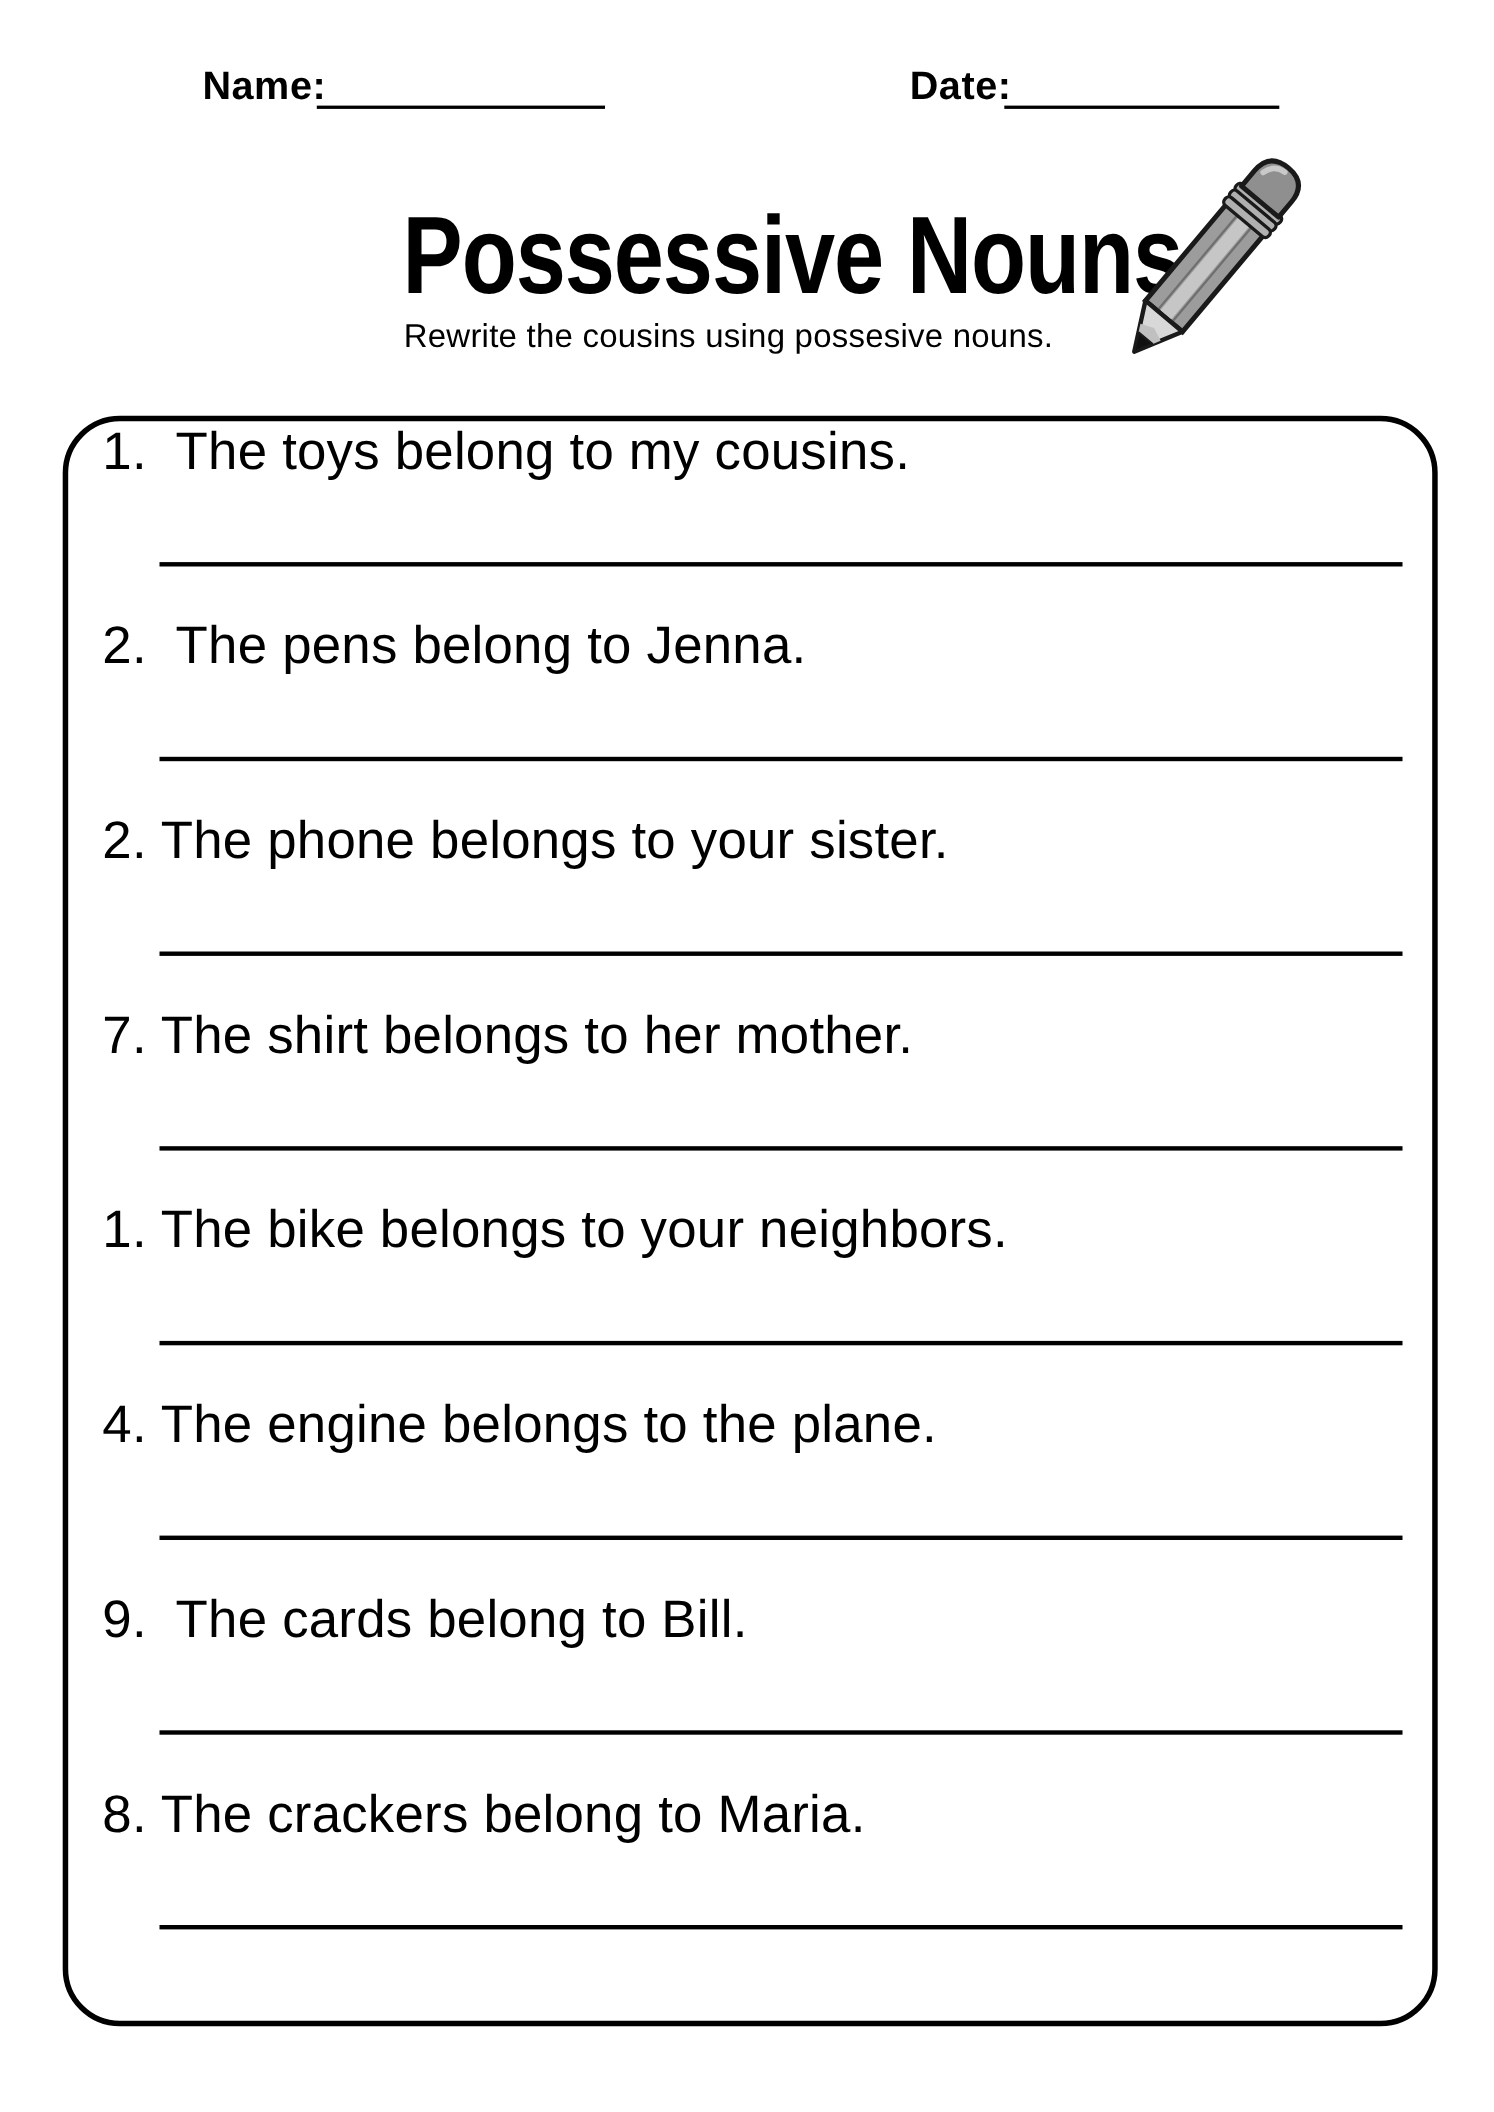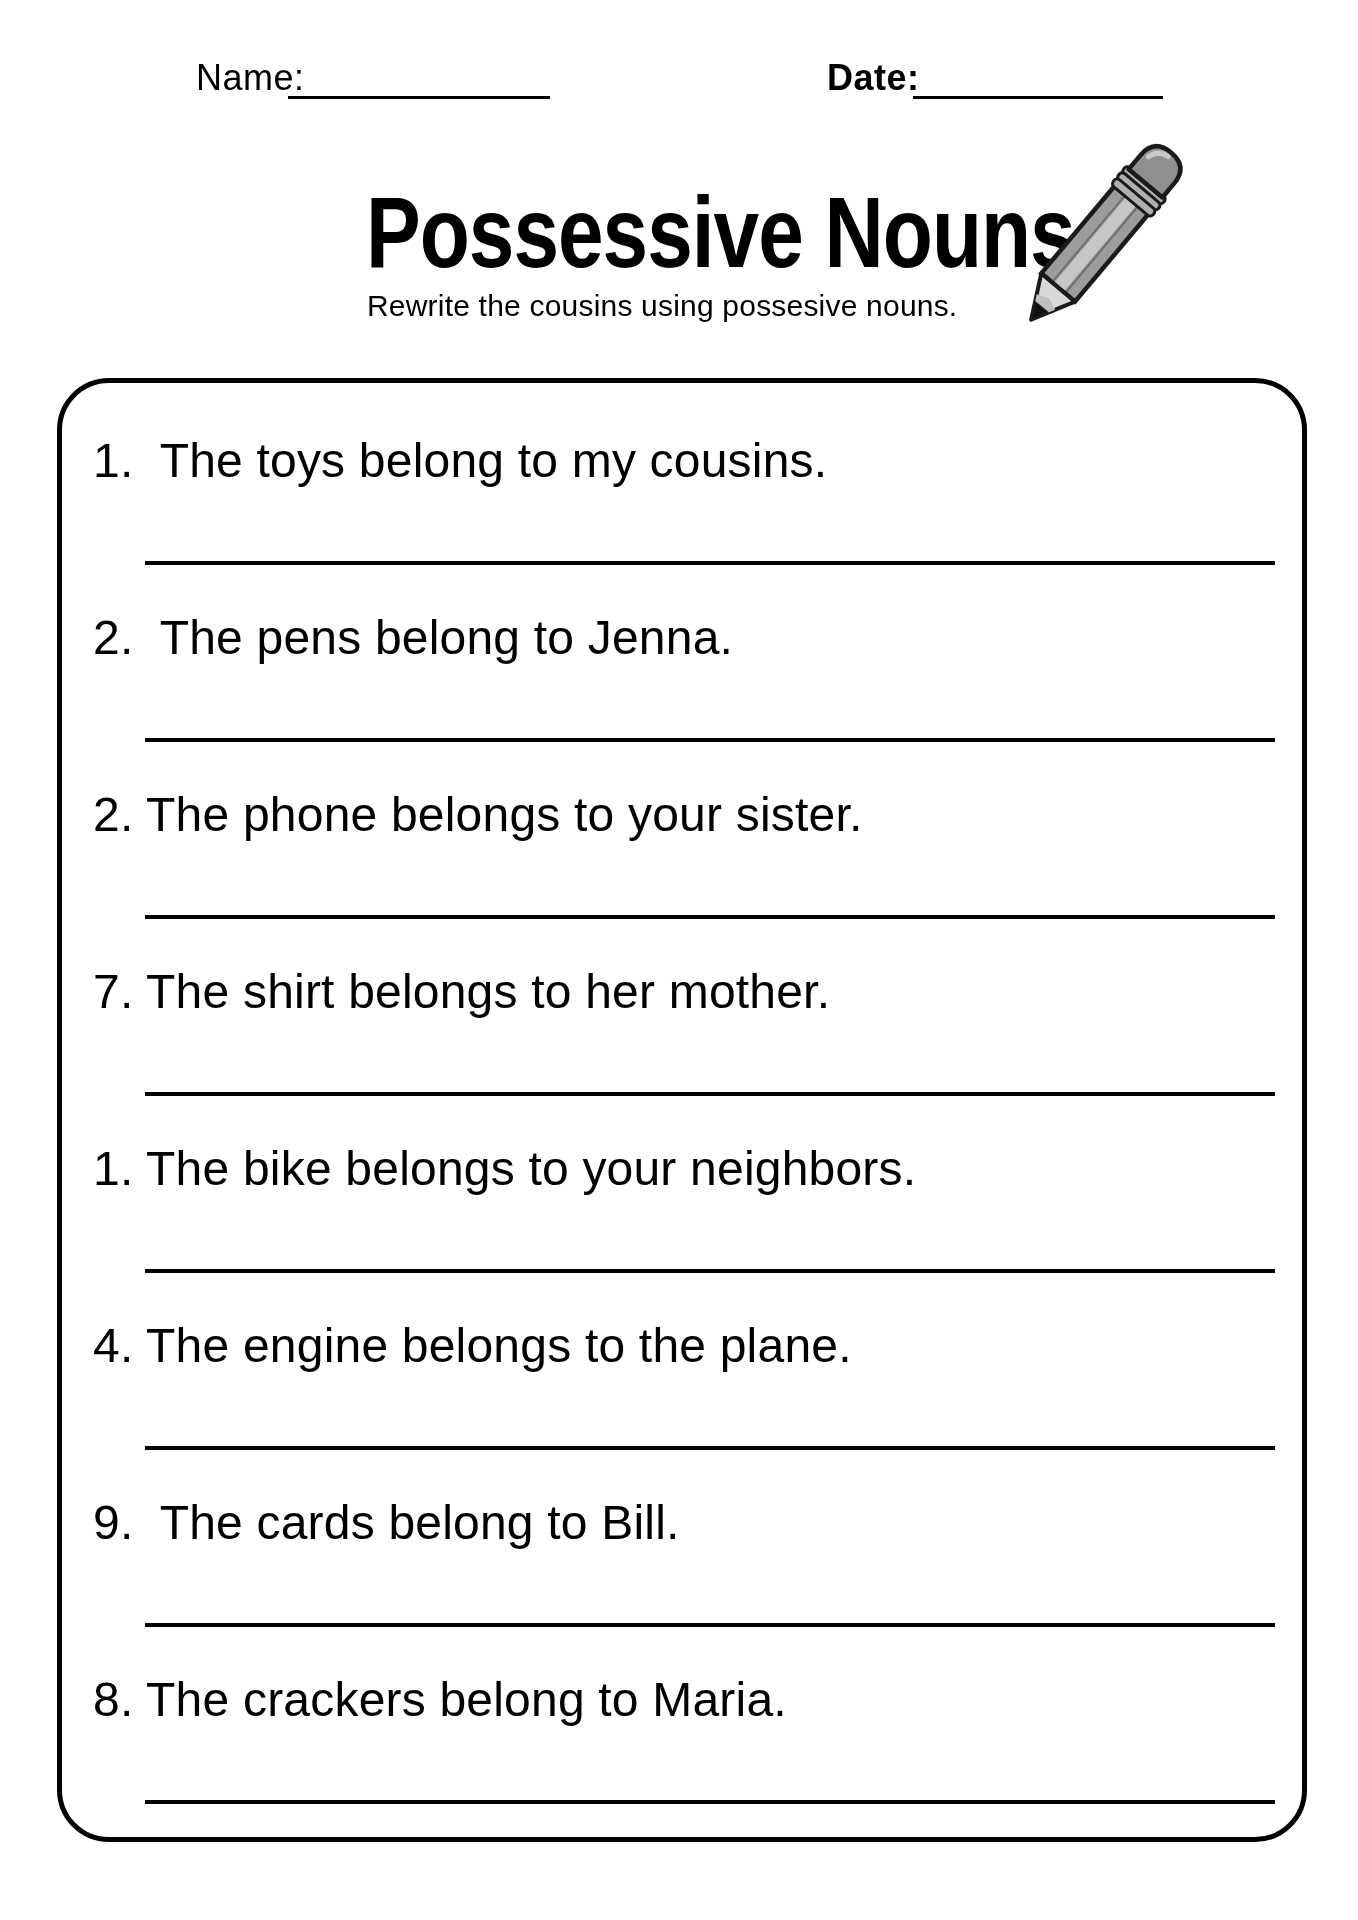--- a/index.html
+++ b/index.html
@@ -18,21 +18,21 @@
   }
 
   
   .hdr-label {
     position: absolute;
     top: 57px;
     font-size: 36px;
     letter-spacing: 0.5px;
     white-space: pre;
   }
-  .name-label { left: 196px; }
+  .name-label { left: 184px; font-weight: bold; }
   .date-label { left: 827px; font-weight: bold; }
   .blank {
     position: absolute;
     top: 60px;
     height: 36px;
     border-bottom: 3px solid #000000;
   }
   .name-blank { left: 288px; width: 262px; }
   .date-blank { left: 913px; width: 250px; }
 
@@ -70,21 +70,20 @@
   
   .sheet-box {
     position: absolute;
     left: 57px;
     top: 378px;
     width: 1250px;
     height: 1464px;
     border: 5px solid #000000;
     border-radius: 52px;
     box-sizing: border-box;
-    padding-top: 50px;
   }
   .item {
     position: relative;
     height: 177px;
   }
   .sentence {
     position: absolute;
     left: 31px;
     top: 0;
     font-size: 48px;

